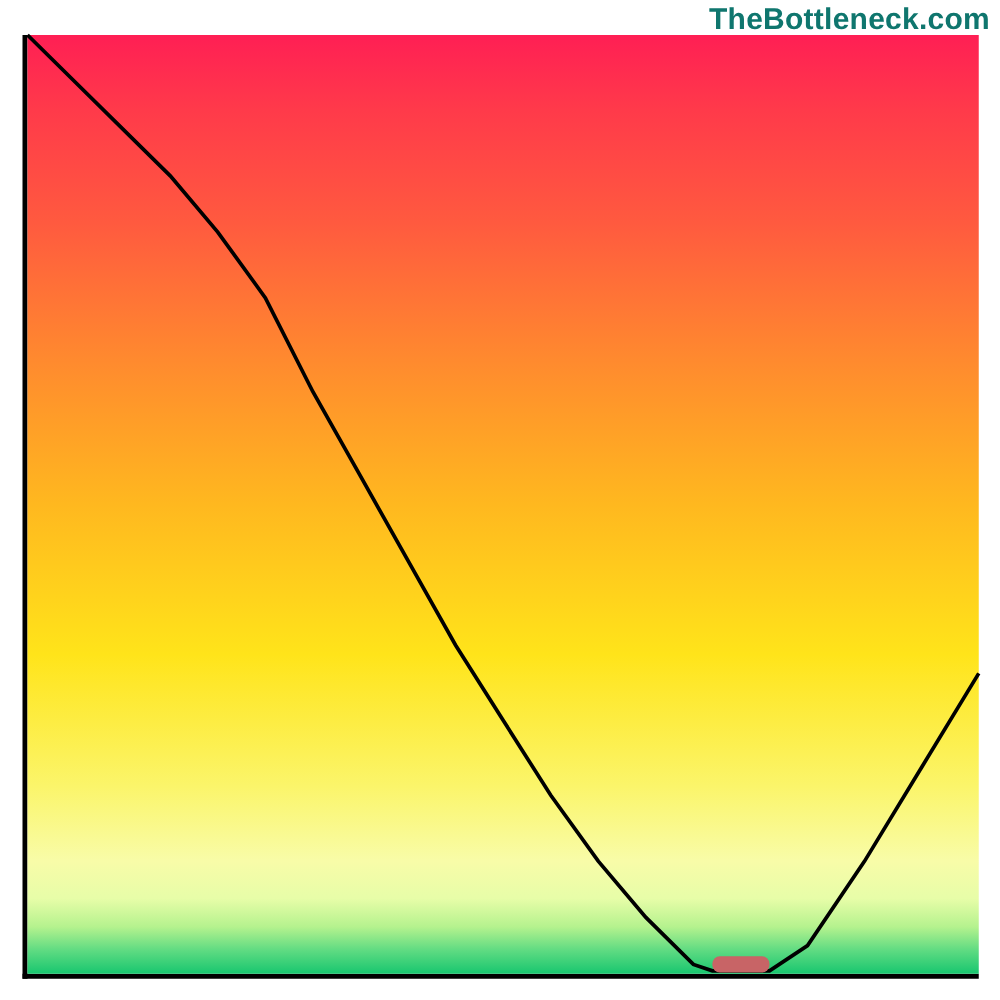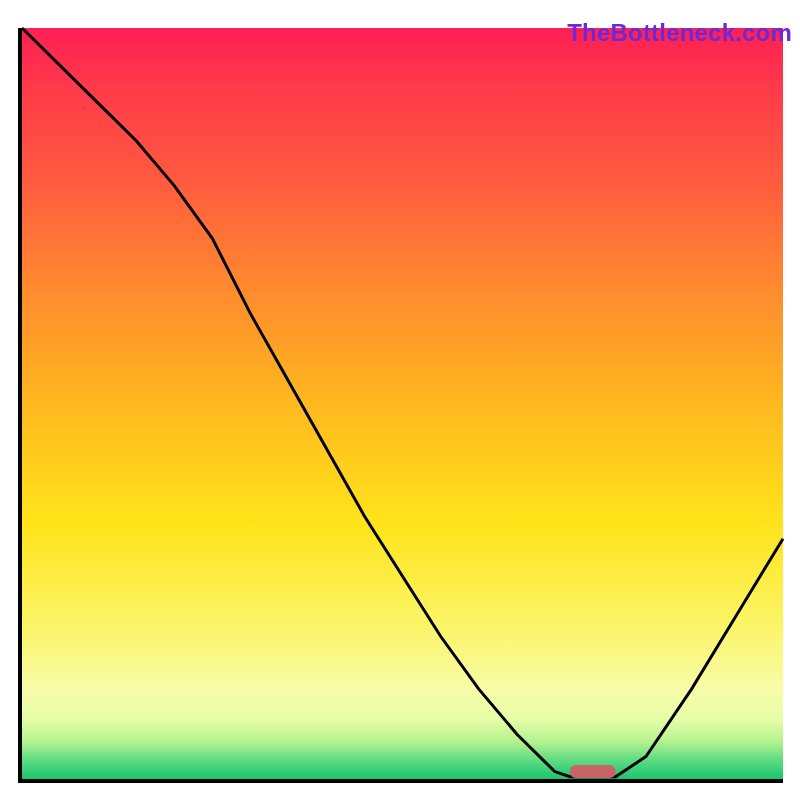--- a/index.html
+++ b/index.html
@@ -11,25 +11,25 @@
     font-family: Arial, Helvetica, sans-serif;
     overflow: hidden;
   }
   .frame {
     position: relative;
     width: 800px;
     height: 800px;
   }
   .watermark {
     position: absolute;
-    top: 19px;
+    top: 2px;
     right: 8px;
     font-size: 24px;
     font-weight: 600;
-    color: #6d28d9;
+    color: #0f766e;
     letter-spacing: 0.2px;
     z-index: 4;
   }
   .plot {
     position: absolute;
     left: 18px;
     top: 28px;
     width: 765px;
     height: 755px;
     border-left: 4px solid #000;

